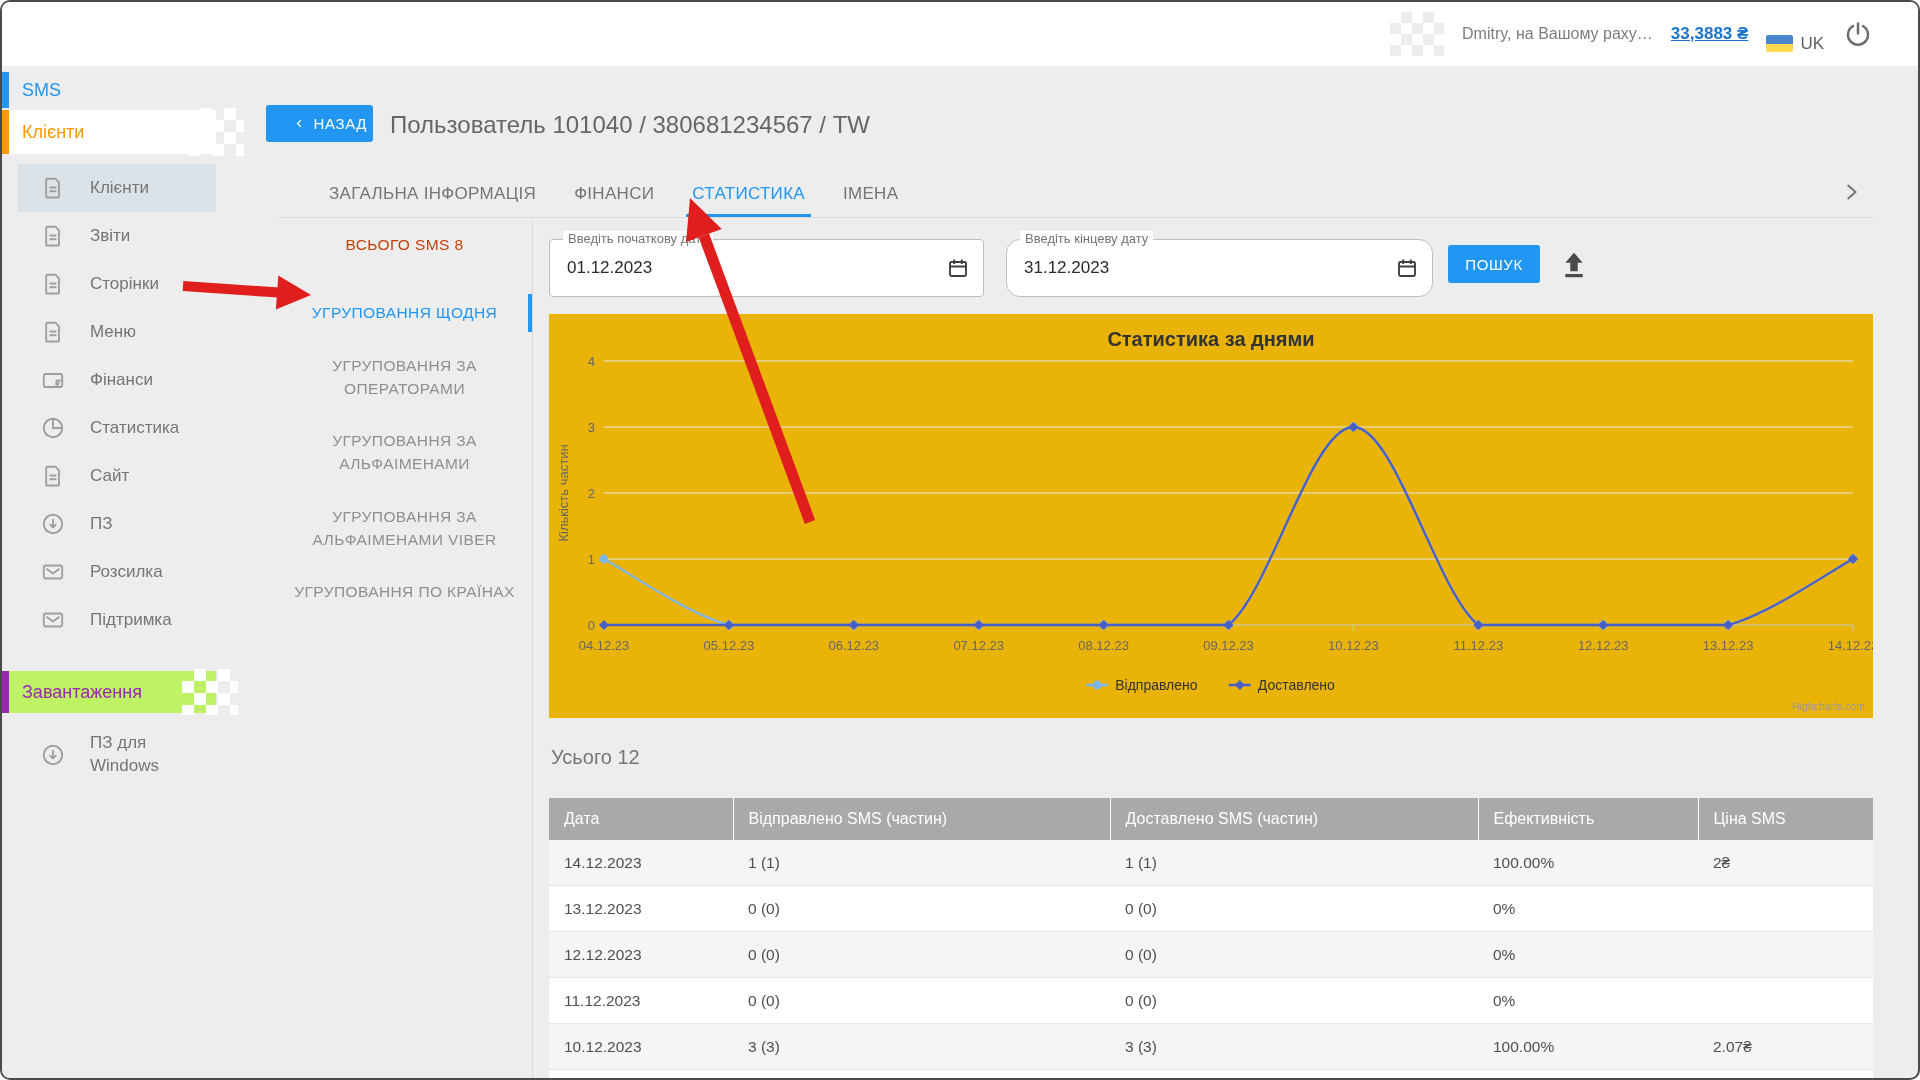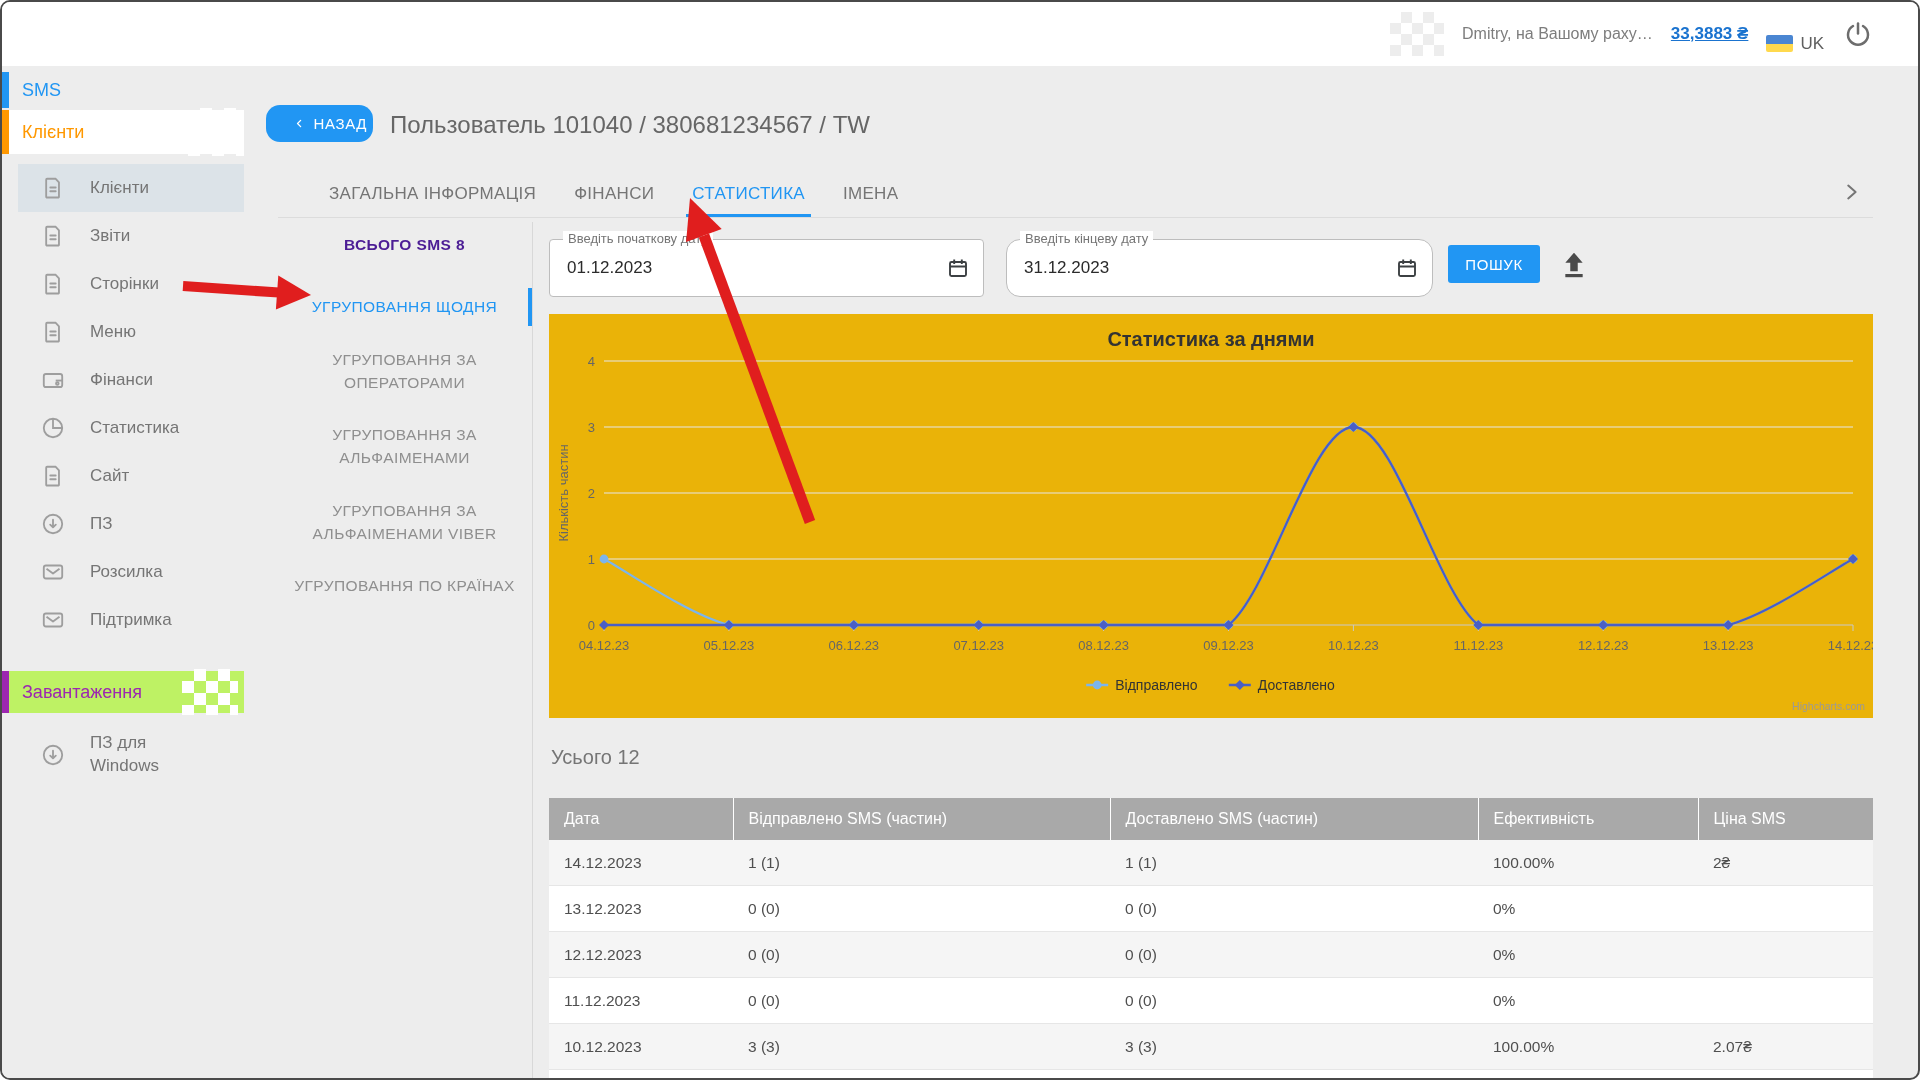--- a/index.html
+++ b/index.html
@@ -11,53 +11,53 @@
   .checker{background:repeating-conic-gradient(#ededed 0% 25%, transparent 0% 50%);background-size:22px 22px;}
   .checker-white{background:repeating-conic-gradient(#ffffff 0% 25%, transparent 0% 50%);background-size:24px 24px;}
   .hdr-checker{width:54px;height:44px;}
   .balance-text{color:#7d7d7d;font-size:16px;}
   .balance-link{color:#1a73cf;font-size:17px;font-weight:bold;text-decoration:underline;cursor:pointer;}
   .lang{display:flex;align-items:center;gap:7px;cursor:pointer;margin-top:19px;}
   .flag{width:27px;height:17px;border-radius:2px;background:linear-gradient(#4a86d2 0 50%, #ffd94d 50% 100%);}
   .lang-label{color:#5f5f5f;font-size:17px;}
   .power-btn{width:32px;height:32px;color:#6d6d6d;cursor:pointer;display:flex;align-items:center;justify-content:center;}
   
-  .sidebar{position:absolute;top:64px;left:0;width:214px;bottom:0;background:#ededed;padding-left:28px;}
+  .sidebar{position:absolute;top:64px;left:0;width:214px;bottom:0;background:#ededed;}
   .side-band{position:relative;display:flex;align-items:center;padding-left:20px;font-size:18px;}
   .side-band .bar{position:absolute;left:0;top:0;bottom:0;width:7px;}
   .band-sms{position:absolute;top:6px;left:0;right:0;height:36px;}
   .band-clients{position:absolute;top:44px;left:0;right:0;height:44px;background:#fff;}
   .band-downloads{position:absolute;top:605px;left:0;right:0;height:42px;background:#bef264;}
   .side-nav{position:absolute;top:98px;left:0;right:0;}
   .nav-item{display:flex;align-items:center;gap:24px;height:48px;padding-left:38px;cursor:pointer;}
   .nav-item.active{background:linear-gradient(to right, transparent 16px, #dce3e8 16px);}
   .nav-item .nav-icon{width:26px;height:26px;color:#9e9e9e;flex:0 0 26px;}
   .nav-item .nav-label{font-size:17px;color:#757575;}
   .dl-item{position:absolute;top:666px;left:0;right:0;display:flex;align-items:center;gap:24px;padding-left:38px;cursor:pointer;}
   .dl-item .nav-icon{width:26px;height:26px;color:#9e9e9e;flex:0 0 26px;}
   .dl-item .nav-label{font-size:17px;color:#757575;line-height:1.35;width:90px;}
   .sb-checker-1{position:absolute;left:186px;top:106px;width:56px;height:48px;z-index:3;}
   .sb-checker-2{position:absolute;left:180px;top:667px;width:56px;height:46px;z-index:3;}
   
   .back-btn{position:absolute;left:264px;top:103px;width:107px;height:37px;background:#2196f3;color:#fff;
-            border:none;border-radius:14px;font-size:15px;letter-spacing:.6px;display:flex;align-items:center;
+            border:none;border-radius:3px;font-size:15px;letter-spacing:.6px;display:flex;align-items:center;
             justify-content:center;gap:9px;cursor:pointer;font-family:inherit;padding-left:28px;}
   .page-title{position:absolute;left:388px;top:104px;height:37px;line-height:37px;font-size:24px;color:#666;}
   
   .tabs{position:absolute;left:327px;top:168px;height:47px;display:flex;gap:38px;}
   .tab{position:relative;line-height:47px;font-size:17px;color:#757575;letter-spacing:.3px;cursor:pointer;}
   .tab.active{color:#2196f3;}
   .tab.active::after{content:'';position:absolute;left:-6px;right:-6px;bottom:0;height:3px;background:#2196f3;}
   .tabs-divider{position:absolute;left:276px;right:45px;top:215px;height:1px;background:#dcdcdc;}
   .tabs-chevron{position:absolute;left:1838px;top:176px;width:22px;height:28px;color:#757575;cursor:pointer;}
   
   .subnav{position:absolute;left:276px;top:228px;width:253px;display:flex;flex-direction:column;gap:23px;}
   .subnav-item{position:relative;text-align:center;font-size:15.5px;letter-spacing:.4px;color:#8f8f8f;
                line-height:1.5;padding:3px 6px;cursor:pointer;}
-  .subnav-item.muted{color:#4c1d95;cursor:default;margin-bottom:10px;font-weight:bold;}
+  .subnav-item.muted{color:#c2410c;cursor:default;margin-bottom:16px;}
   .subnav-item.active{color:#2196f3;}
   .subnav-item.active::after{content:'';position:absolute;right:-1px;top:-4px;bottom:-4px;width:4px;background:#2196f3;}
   .content-divider{position:absolute;left:530px;top:220px;bottom:0;width:1px;background:#d8d8d8;}
   
   .field{position:absolute;top:237px;height:56px;background:#fff;border:1px solid #bdbdbd;border-radius:4px;
          cursor:text;}
   .field-start{left:547px;width:433px;}
   .field-end{left:1004px;width:425px;border-radius:14px;}
   .field-label{position:absolute;top:-9px;left:13px;background:#fff;padding:0 5px;font-size:13px;color:#757575;}
   .field-value{position:absolute;left:17px;top:0;line-height:56px;font-size:17px;color:#2b2b2b;}

